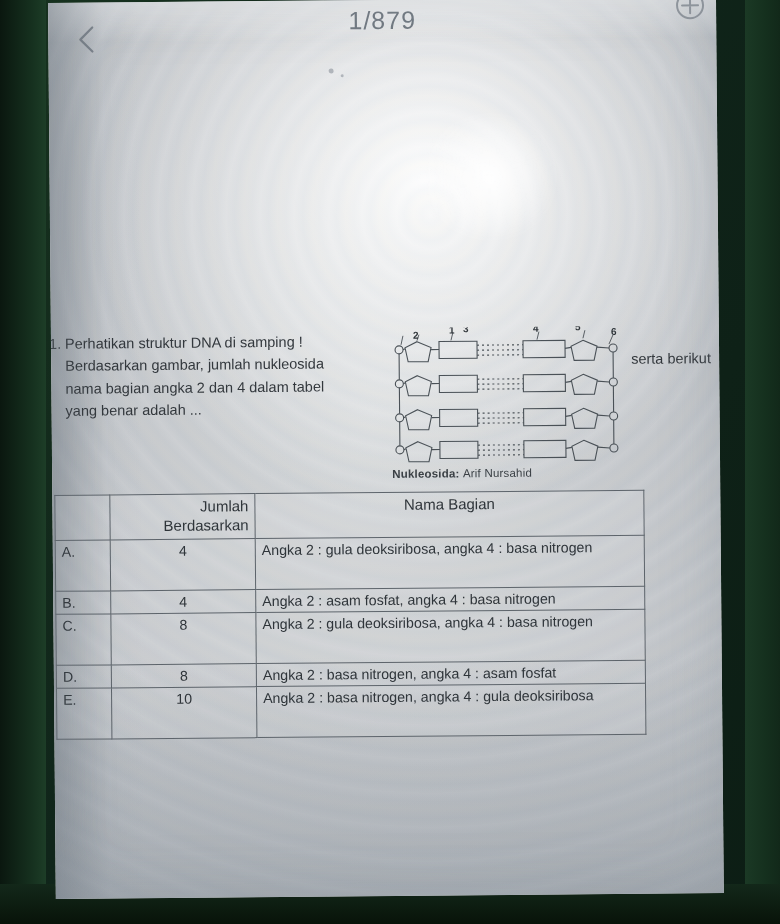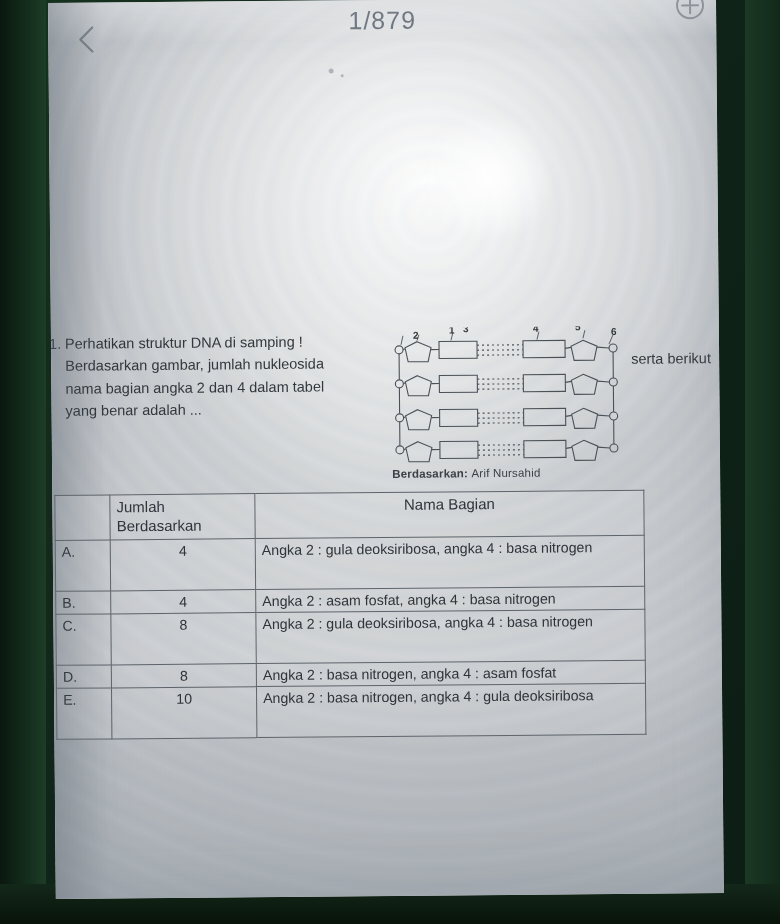--- a/index.html
+++ b/index.html
@@ -209,21 +209,21 @@
     color: #2f353a;
     background: rgba(255,255,255,0.10);
   }
   #answer-table td, #answer-table th {
     border: 1px solid #5d646b;
     padding: 3px 6px;
     vertical-align: top;
     font-weight: normal;
   }
   #answer-table th {
-    text-align: left;
+    text-align: right;
     font-size: 15px;
   }
   .col-letter { width: 42px; text-align: left; padding-left: 8px; }
   .col-jumlah { width: 132px; text-align: center; }
   .col-nama   { text-align: left; }
   .hdr-jumlah { line-height: 1.25; }
   .row-tall td { height: 44px; }
 
   
   #soft {
@@ -351,21 +351,21 @@
             <text x="26" y="11">2</text>
             <text x="76" y="5">3</text>
             <text x="146" y="5">4</text>
             <text x="188" y="4">5</text>
             <text x="224" y="9">6</text>
           </g>
         </svg>
       </div>
 
       <div id="figure-caption">
-        <span>Berdasarkan:</span>
+        <span>Nukleosida:</span>
         <span class="illus-name">Arif Nursahid</span>
       </div>
 
       <table id="answer-table">
         <tbody>
             <tr>
           <th class="col-letter"></th>
           <th class="col-jumlah hdr-jumlah">
             <div>Jumlah</div>
             <div>Berdasarkan</div>

